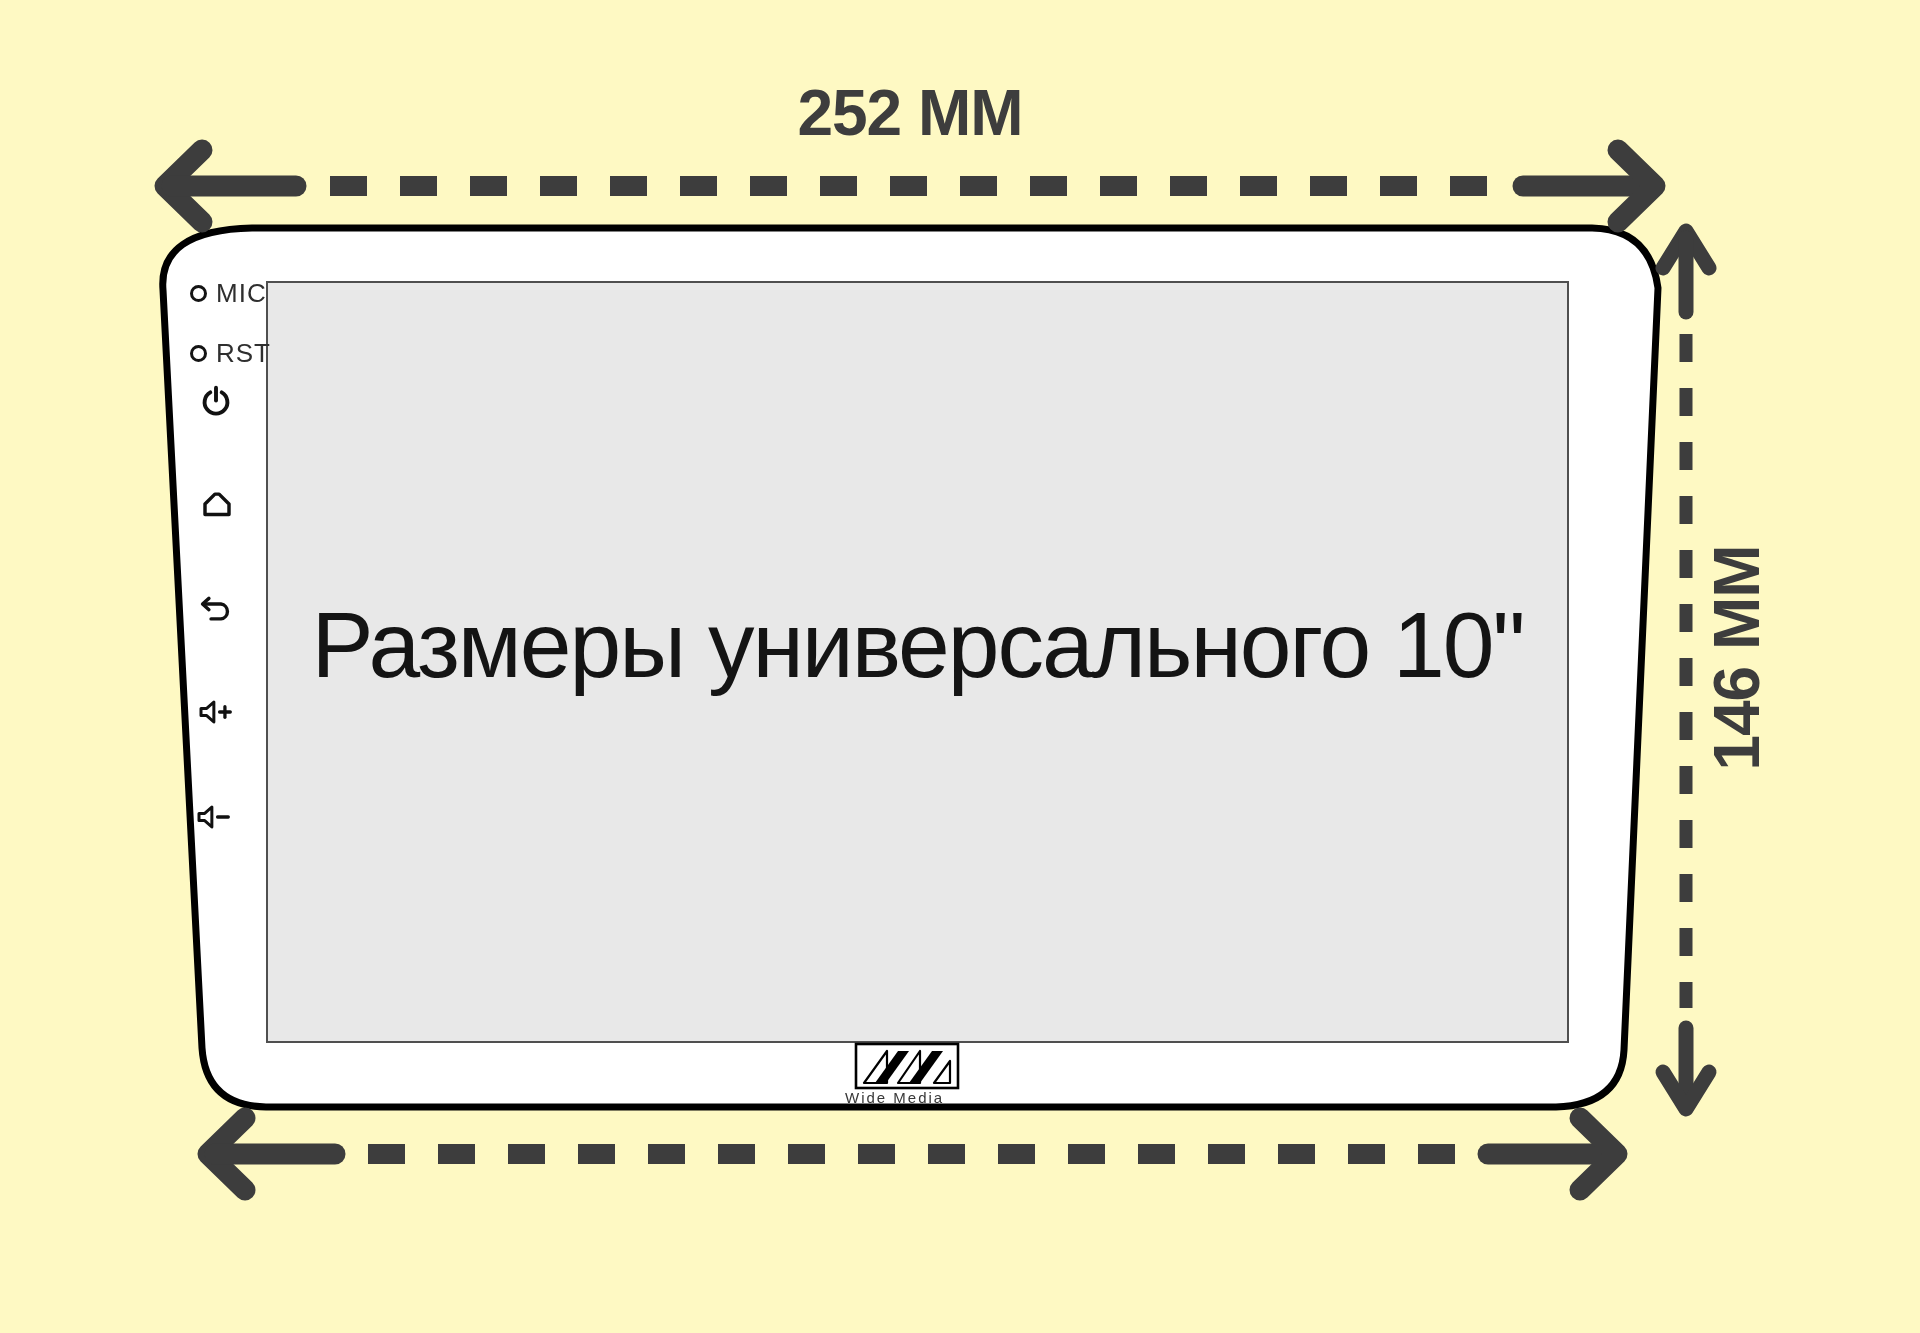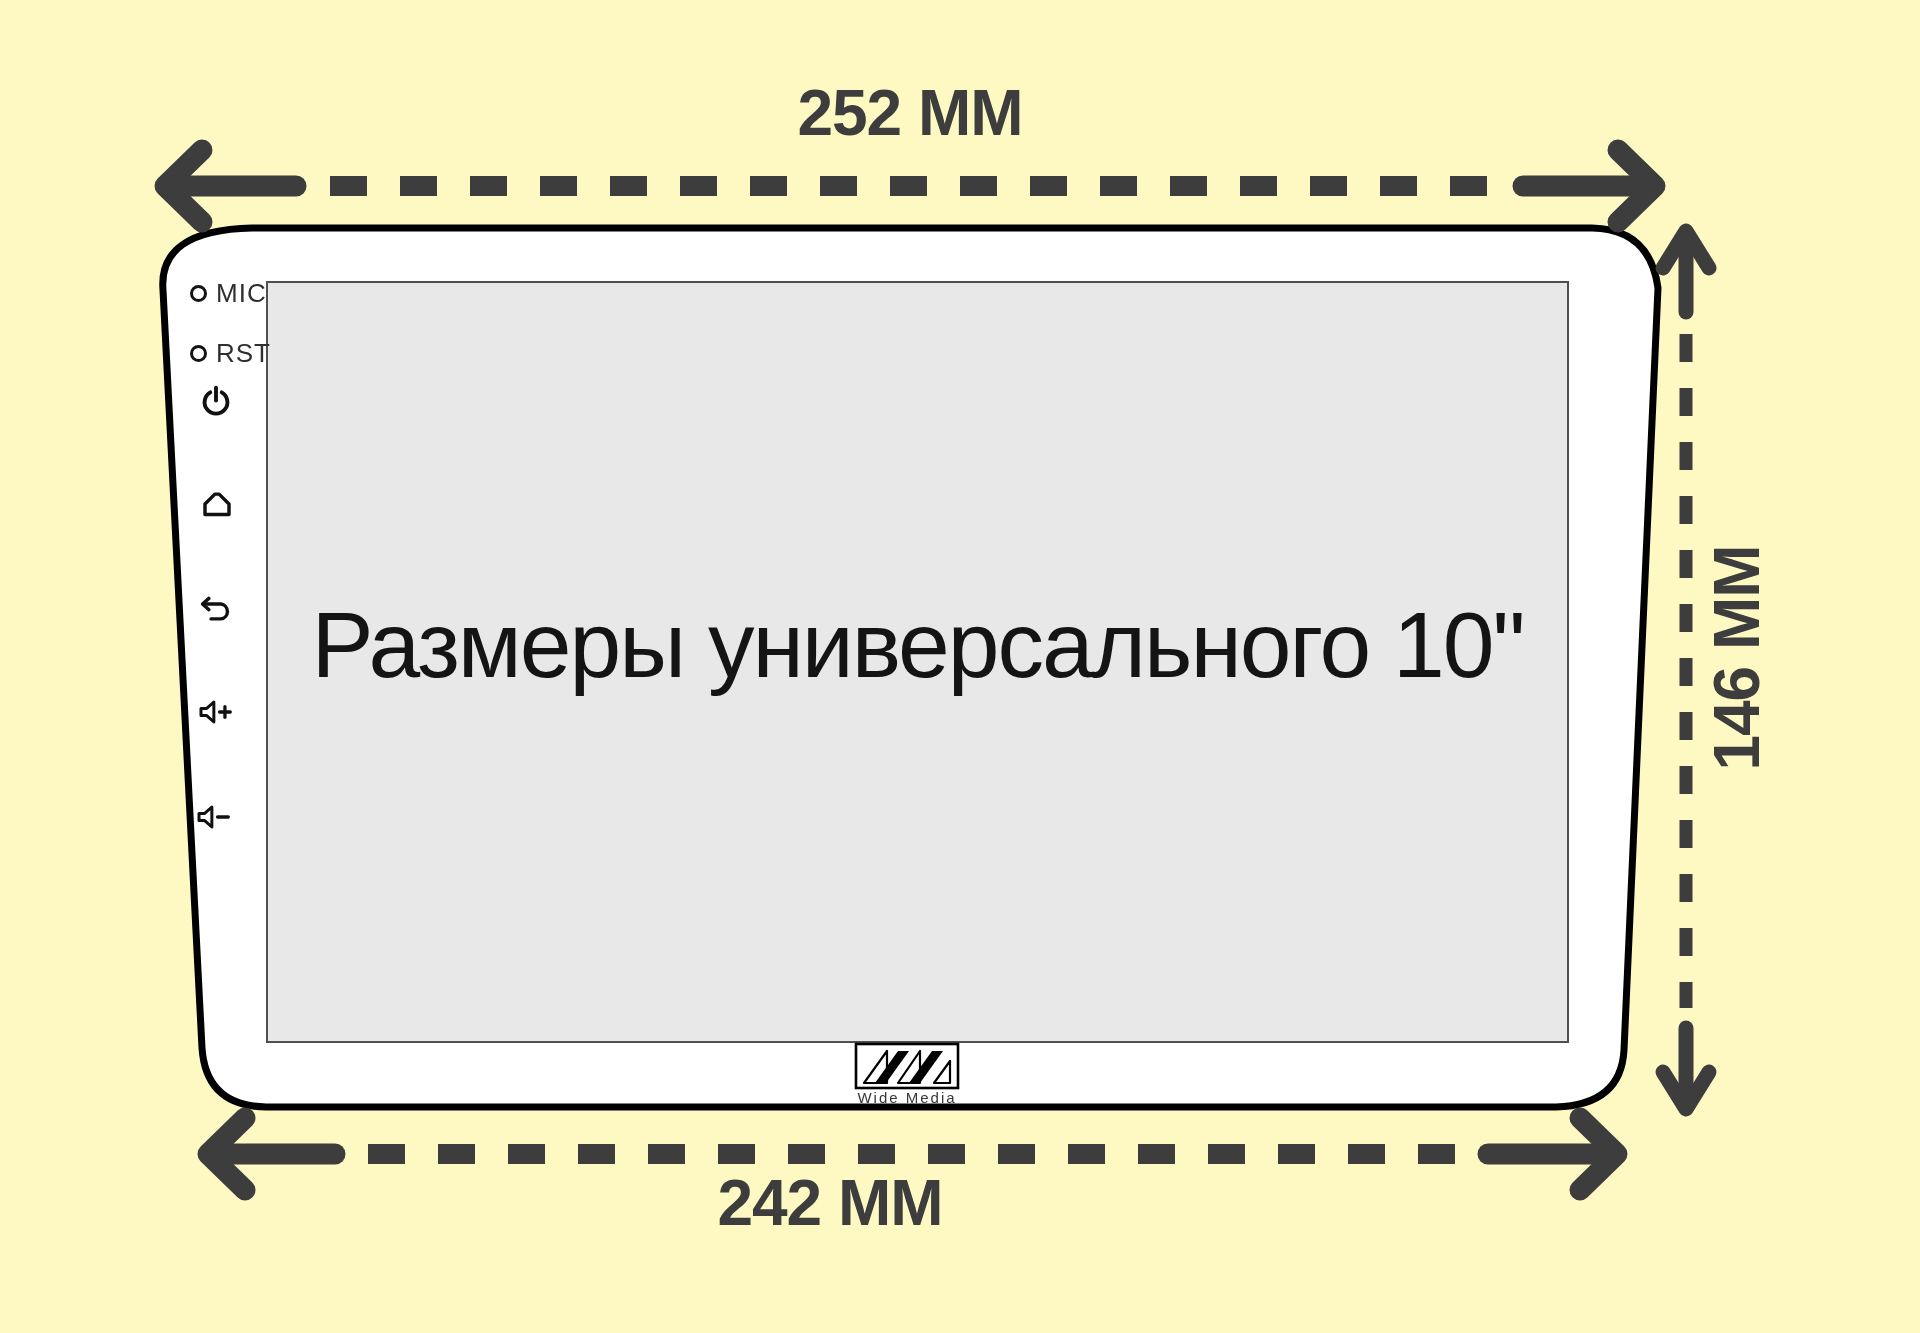--- a/index.html
+++ b/index.html
@@ -25,21 +25,21 @@
 
   
   .ctl-row{position:absolute;display:flex;align-items:center;}
   .ctl-dot{width:11px;height:11px;border:3px solid #141414;border-radius:50%;
            margin-right:9px;flex:0 0 auto;}
   .ctl-label{font-size:26px;font-weight:300;color:#2f2f2f;letter-spacing:1px;}
   .ctl-icon{position:absolute;}
   .ctl-icon svg{display:block;}
 
   
-  .logo{position:absolute;left:845px;top:1042px;width:124px;text-align:center;}
+  .logo{position:absolute;left:845px;top:1042px;width:124px;text-align:left;}
   .logo svg{display:block;margin:0 auto;}
   .logo-text{font-size:15px;font-weight:300;letter-spacing:2px;color:#383838;margin-top:-1px;}
 </style>
 </head>
 <body>
 
 <div class="scene">
 
   <svg class="bg-svg" viewBox="0 0 1920 1333" xmlns="http://www.w3.org/2000/svg">
 
@@ -65,21 +65,20 @@
     <g stroke="#3d3d3d" fill="none">
       <path d="M1663 268 L1686 231 L1709 268" stroke-width="15" stroke-linecap="round" stroke-linejoin="round"></path>
       <line x1="1686" y1="238" x2="1686" y2="312" stroke-width="15" stroke-linecap="round"></line>
       <line x1="1686" y1="334" x2="1686" y2="1008" stroke-width="13" stroke-dasharray="28 26"></line>
       <line x1="1686" y1="1028" x2="1686" y2="1102" stroke-width="15" stroke-linecap="round"></line>
       <path d="M1663 1072 L1686 1109 L1709 1072" stroke-width="15" stroke-linecap="round" stroke-linejoin="round"></path>
     </g>
   </svg>
 
   <div class="dim dim-top">252 MM</div>
-  <div class="dim dim-bottom">242 MM</div>
   <div class="dim dim-right">146 MM</div>
 
   <div class="screen">
     <div class="title-line">Размеры универсального 10"</div>
   </div>
 
   <div class="ctl-row" style="left:190px;top:278px;">
     <span class="ctl-dot"></span>
     <span class="ctl-label">MIC</span>
   </div>

